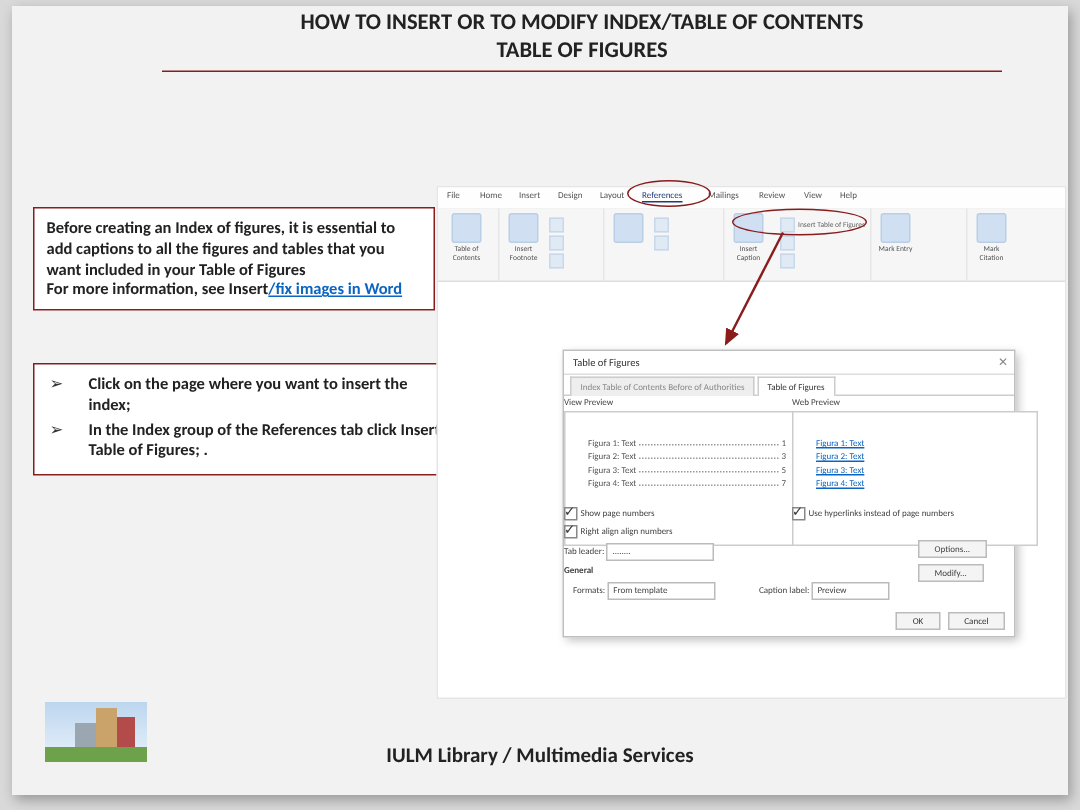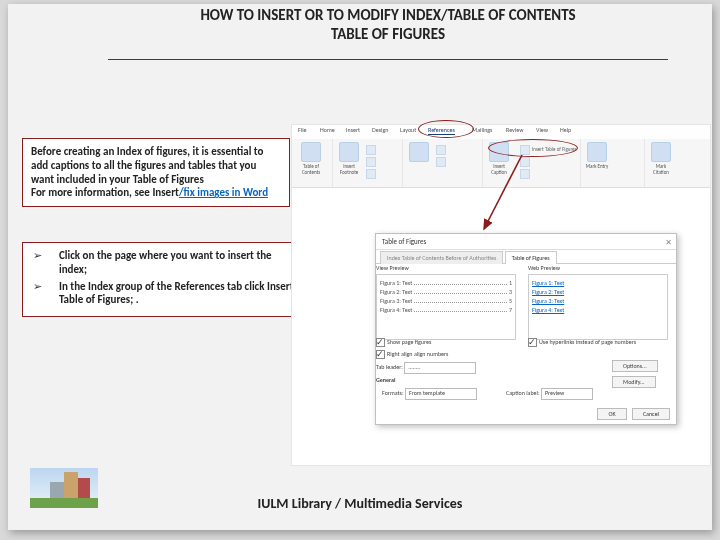--- a/index.html
+++ b/index.html
@@ -17,21 +17,21 @@
     box-shadow:2px 3px 8px rgba(0,0,0,0.3);
   }
   .title{
     position:absolute;
     left:100px;top:2px;width:560px;
     font-weight:700;
     font-size:15px;
     text-align:center;
     line-height:1.25;
     color:#222;
-    padding-bottom:15px;
+    padding-bottom:3px;
     border-bottom:1.5px solid #8a1c1c;
   }
   .box{
     position:absolute;
     border:1.5px solid #8a1c1c;
     background:#fff;
     font-size:11px;
     font-weight:700;
     color:#222;
     line-height:1.25;
@@ -62,21 +62,21 @@
     position:absolute;left:83px;top:108px;width:300px;height:190px;
     background:#fff;border:1px solid #bfbfbf;box-shadow:2px 2px 6px rgba(0,0,0,0.25);
     font-size:6px;color:#333;
   }
   .dlg-title{background:#fff;border-bottom:1px solid #ddd;padding:3px 6px;font-size:7px;position:relative}
   .dlg-close{position:absolute;right:4px;top:3px;font-size:8px;color:#888}
   .dlg-tabs{border-bottom:1px solid #ccc;padding:0 4px}
   .dlg-tab{display:inline-block;padding:2px 6px;font-size:6px;border:1px solid #ccc;border-bottom:none;background:#fff;position:relative;top:1px}
   .dlg-tab.off{background:#eee;color:#888}
   .dlg-body{padding:4px 6px;position:relative;height:136px}
-  .pv{position:absolute;width:132px;border:1px solid #ccc;height:58px;padding:3px;background:#fff;overflow:hidden}
+  .pv{position:absolute;width:132px;border:1px solid #ccc;height:58px;padding:15px;background:#fff;overflow:hidden}
   .pv-line{display:flex;justify-content:space-between;font-size:6px;color:#555;margin:1px 0}
   .pv-line .dots{flex:1;border-bottom:1px dotted #999;margin:0 2px;height:5px}
   .pv-web .pv-line .l{color:#0B64C2;text-decoration:underline}
   .field{position:absolute;font-size:6px;color:#444}
   .inp{display:inline-block;border:1px solid #bbb;background:#fff;height:10px;padding:0 3px;font-size:6px;vertical-align:middle}
   .chk{display:inline-block;width:7px;height:7px;border:1px solid #888;background:#fff;vertical-align:middle;margin-right:2px;position:relative}
   .chk.on::after{content:"\2713";position:absolute;left:-1px;top:-3px;font-size:9px;color:#333}
   .dlg-foot{position:absolute;right:6px;bottom:4px}
   .obtn{display:inline-block;border:1px solid #bbb;background:#f4f4f4;font-size:6px;padding:1px 10px;margin-left:4px}
   .footer{
@@ -213,21 +213,21 @@
           <div class="pv-line">
               <span class="l">Figura 2: Text</span>
             </div>
           <div class="pv-line">
               <span class="l">Figura 3: Text</span>
             </div>
           <div class="pv-line">
               <span class="l">Figura 4: Text</span>
             </div>
         </div>
-        <div class="field" style="left:0;top:74px"><span class="chk on"></span><span>Show page figures</span></div>
+        <div class="field" style="left:0;top:74px"><span class="chk on"></span><span>Show page numbers</span></div>
         <div class="field" style="left:0;top:86px"><span class="chk on"></span><span>Right align align numbers</span></div>
         <div class="field" style="left:152px;top:74px"><span class="chk on"></span><span>Use hyperlinks instead of page numbers</span></div>
         <div class="field" style="left:0;top:98px"><span>Tab leader:</span> <span class="inp" style="width:64px">........</span></div>
         <div class="field" style="left:0;top:112px;font-weight:600">General</div>
         <div class="field" style="left:6px;top:124px"><span>Formats:</span> <span class="inp" style="width:64px">From template</span></div>
         <div class="field" style="left:130px;top:124px"><span>Caption label:</span> <span class="inp" style="width:44px">Preview</span></div>
         <div class="field" style="left:232px;top:96px"><span class="obtn">Options...</span></div>
         <div class="field" style="left:232px;top:112px"><span class="obtn">Modify...</span></div>
       </div>
       <div class="dlg-foot">

